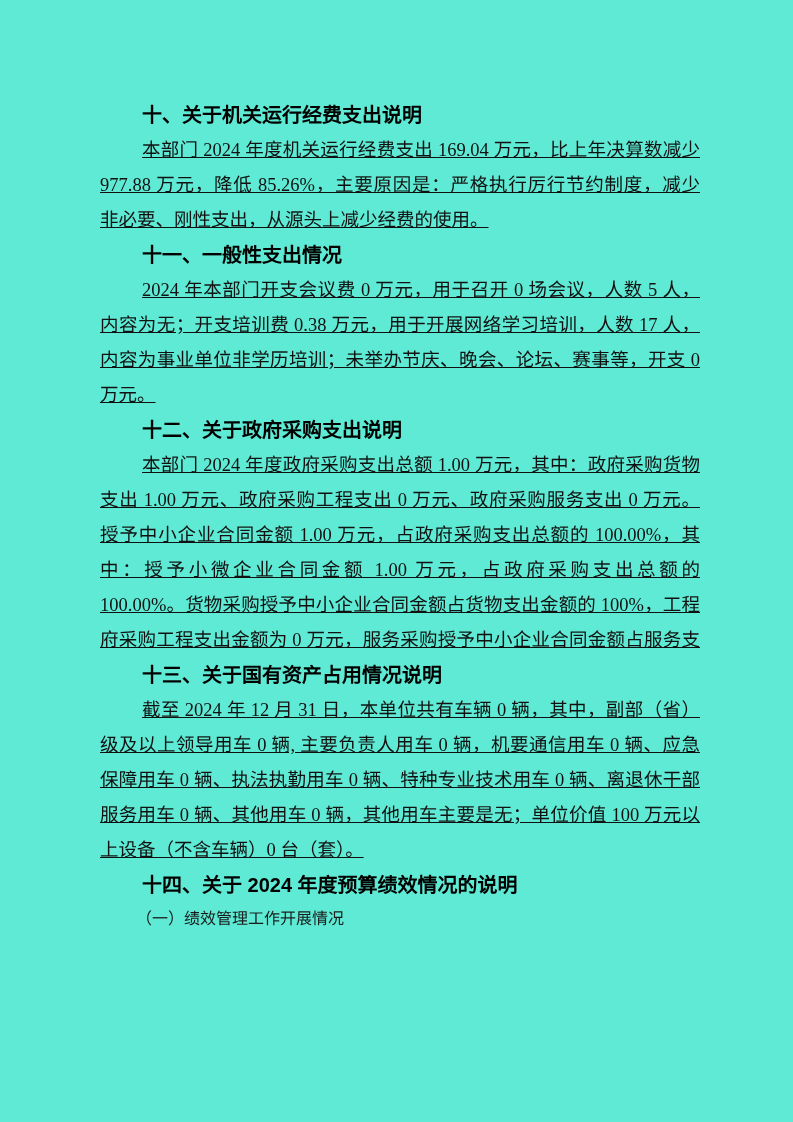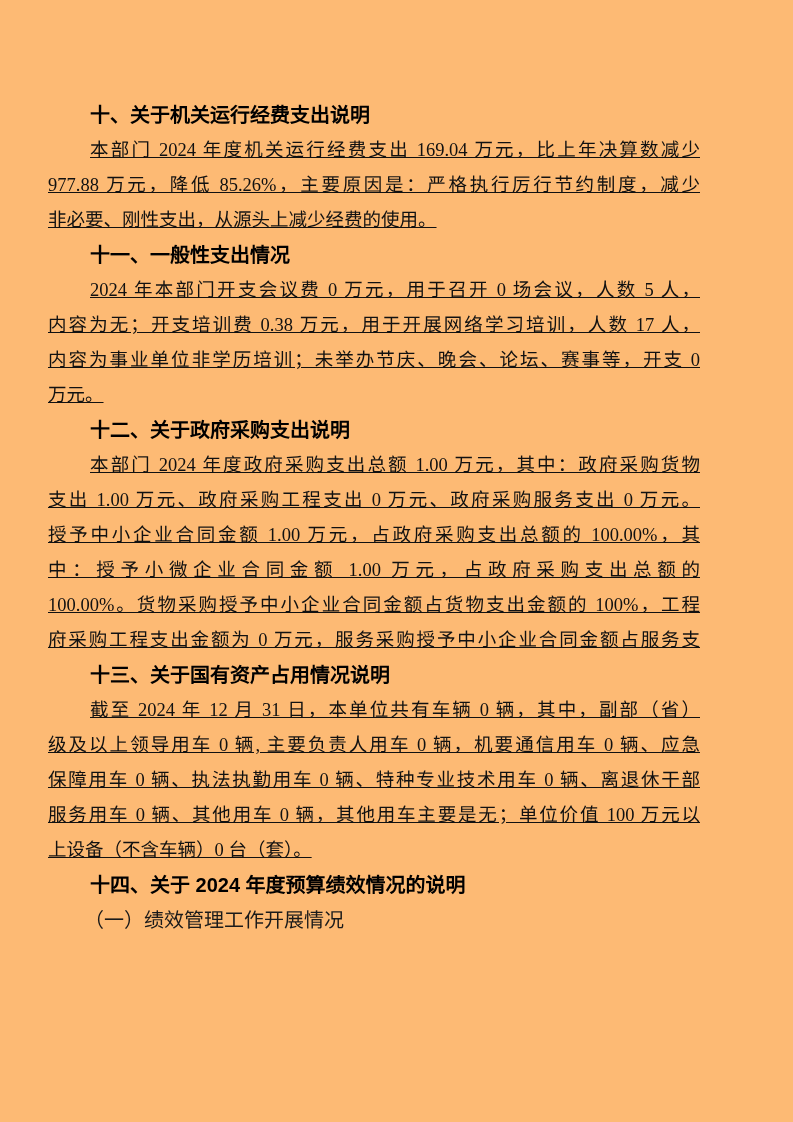--- a/index.html
+++ b/index.html
@@ -5,22 +5,22 @@
   html, body {
     margin: 0;
     padding: 0;
     background: #ffffff;
   }
   .page {
     position: relative;
     width: 793px;
     height: 1122px;
     box-sizing: border-box;
-    background: #fdba74;
-    padding: 98px 93px 0 48px;
+    background: #5eead4;
+    padding: 98px 93px 0 100px;
     color: #111111;
     font-family: "Liberation Serif", serif;
     font-size: 18.5px;
     overflow: hidden;
   }
   .section { margin: 0; }
   .heading {
     margin: 0;
     font-family: "Liberation Sans", sans-serif;
     font-weight: 700;
@@ -37,23 +37,23 @@
     text-align-last: justify;
     text-justify: inter-character;
     text-decoration: underline;
   }
   .line.last {
     text-align: center;
     text-align-last: left;
   }
   .line.ind { text-indent: 42px; }
   .subheading {
-    font-family: Liberation Sans, sans-serif;
+    font-family: Liberation Mono, monospace;
     font-weight: 400;
-    font-size: 20px;
+    font-size: 16px;
     line-height: 35px;
     height: 35px;
     color: #1a1a1a;
     text-indent: 36px;
     white-space: nowrap;
   }
 </style>
 </head>
 <body>
 

